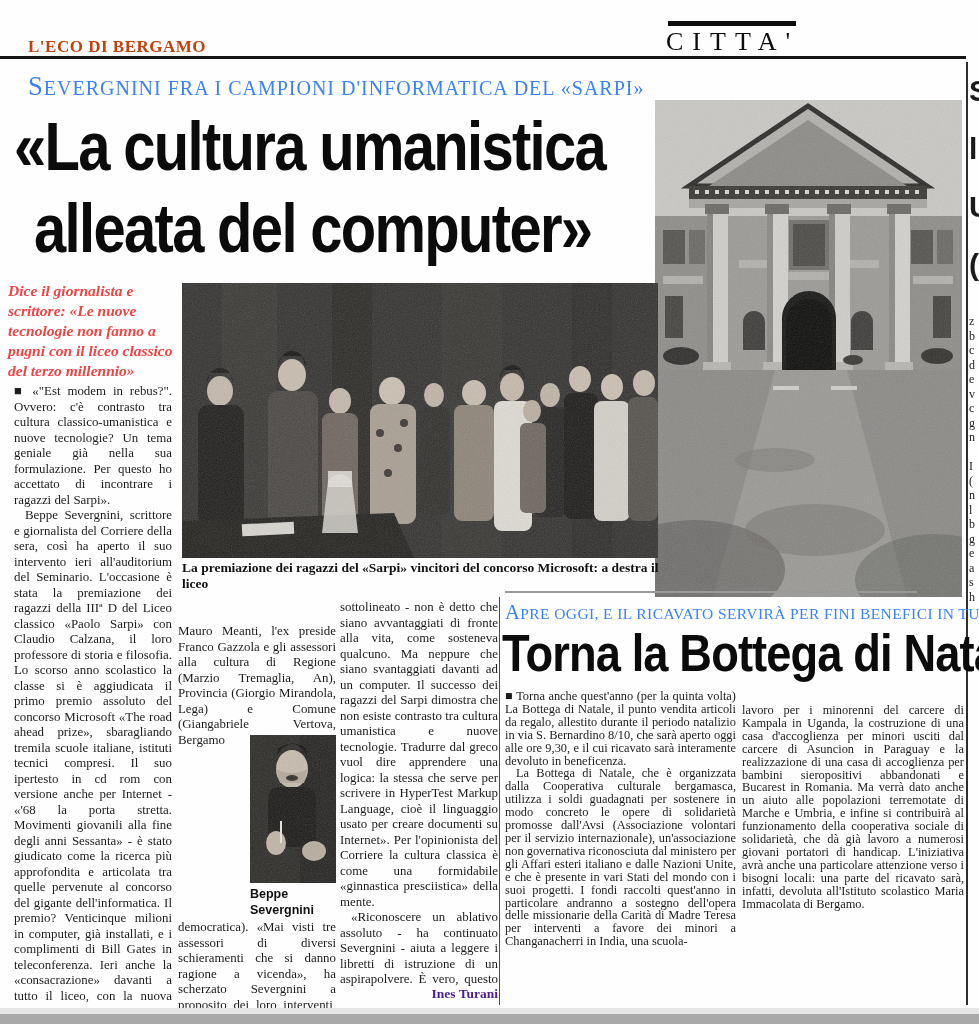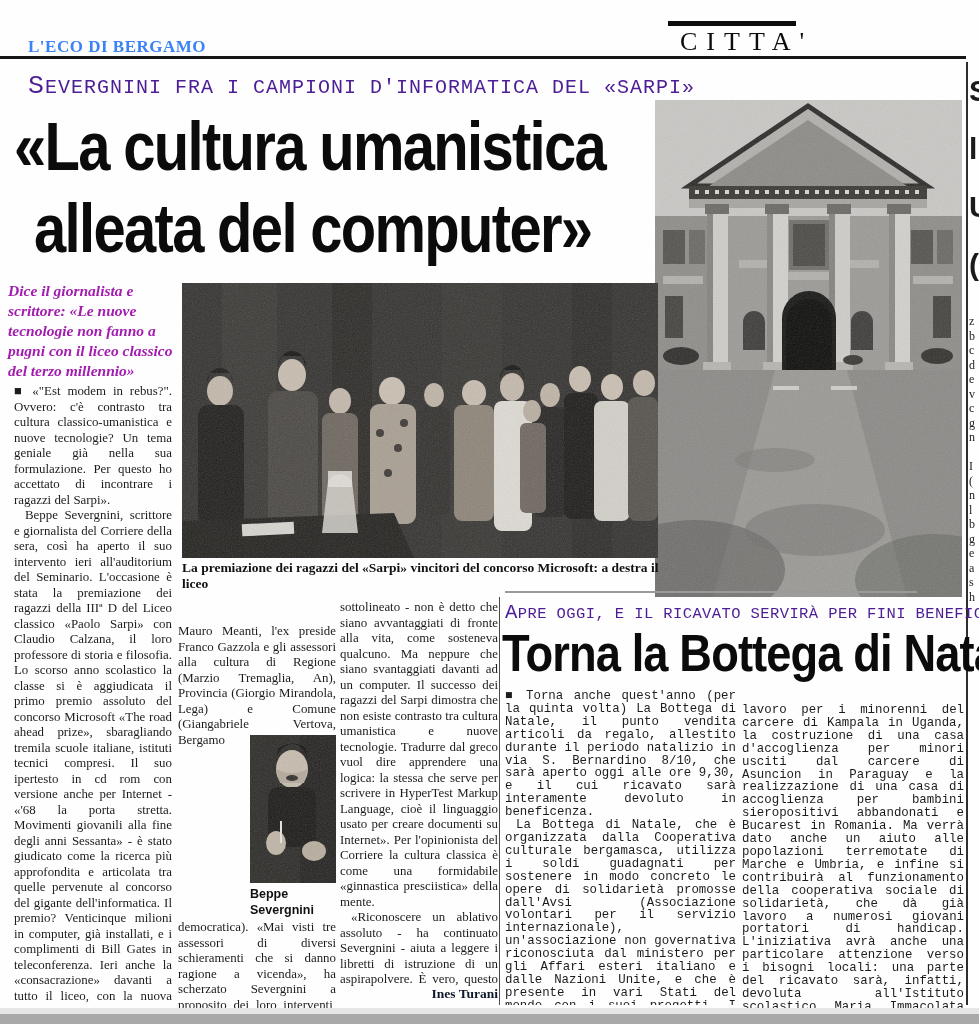--- a/index.html
+++ b/index.html
@@ -7,32 +7,32 @@
   #page {
     position: relative; width: 979px; height: 1024px;
     background:#fefefe; overflow: hidden;
     font-family: "Liberation Serif", serif; color:#181818;
   }
   .abs { position:absolute; }
 
   
   .masthead {
     left:28px; top:37px; font-size:17px; font-weight:bold;
-    letter-spacing:.5px; color:#3b82f6;
+    letter-spacing:.5px; color:#c2410c;
   }
   .header-rule { left:0; top:56px; width:966px; height:3px; background:#151515; }
   .section-bar { left:668px; top:21px; width:128px; height:5px; background:#0d0d0d; }
   .section-title {
-    left:680px; top:27px; font-size:26px; letter-spacing:9px; color:#0d0d0d;
+    left:666px; top:27px; font-size:26px; letter-spacing:9px; color:#0d0d0d;
     font-family:"Liberation Serif", serif;
   }
 
   
   .kicker {
-    font-family:Liberation Mono, monospace; color:#4c1d95;
+    font-family:Liberation Serif, serif; color:#3b82f6;
     letter-spacing:1px; white-space:nowrap;
   }
   .kicker::first-letter { font-size:1.33em; }
   .kicker1 { left:28px; top:71px; font-size:20px; }
   .kicker2 { left:505px; top:601px; font-size:15.5px; letter-spacing:.4px; }
 
   
   .condensed {
     display:inline-block; transform-origin:0 0;
     font-family:"Liberation Sans", sans-serif; font-weight:800; color:#0b0b0b;
@@ -40,38 +40,38 @@
   }
   .hl1 { left:14px; top:106px; line-height:81px; font-size:69px; letter-spacing:-2px;text-align:center; }
   .hl1 .condensed { transform:scaleX(.84); }
   .hl2 { left:502px; top:623px; font-size:52px; letter-spacing:-1px; }
   .hl2 .condensed { transform:scaleX(.87); }
 
   
   .standfirst {
     left:8px; top:281px; width:170px;
     font-style:italic; font-weight:bold; font-size:15.5px; line-height:20px;
-    color:#a21caf;
+    color:#ef4444;
   }
 
   
   .col {
     text-align:justify; overflow:hidden;
     font-size:12.9px; line-height:15.5px; color:#1c1c1c;
   }
   .col p + p { text-indent:11px; }
   .c1 { left:14px;  top:384px; width:158px; height:620px; }
   .c2 { left:178px; top:600px; width:158px; height:404px;margin-top:24px; }
   .c3 { left:340px; top:600px; width:158px; height:386px; }
-  .a2col { font-size:12.4px; line-height:12.9px;font-family:Liberation Mono, monospace; }
+  .a2col { font-size:12.4px; line-height:12.9px; }
   .cA { left:505px; top:690px; width:231px; height:315px; }
   .cB { left:742px; top:690px; width:222px; height:315px;margin-top:14px; }
   .byline {
     left:340px; top:986px; width:158px; text-align:right;
-    font-weight:bold; font-size:13.5px; color:#0f172a;
+    font-weight:bold; font-size:13.5px; color:#4c1d95;
   }
 
   
   .photo { display:block; }
   .caption1 {
     left:182px; top:560px; width:478px;
     font-family:Liberation Serif, serif; font-weight:bold;
     font-size:13.5px; color:#111;
   }
   .portrait-box {

